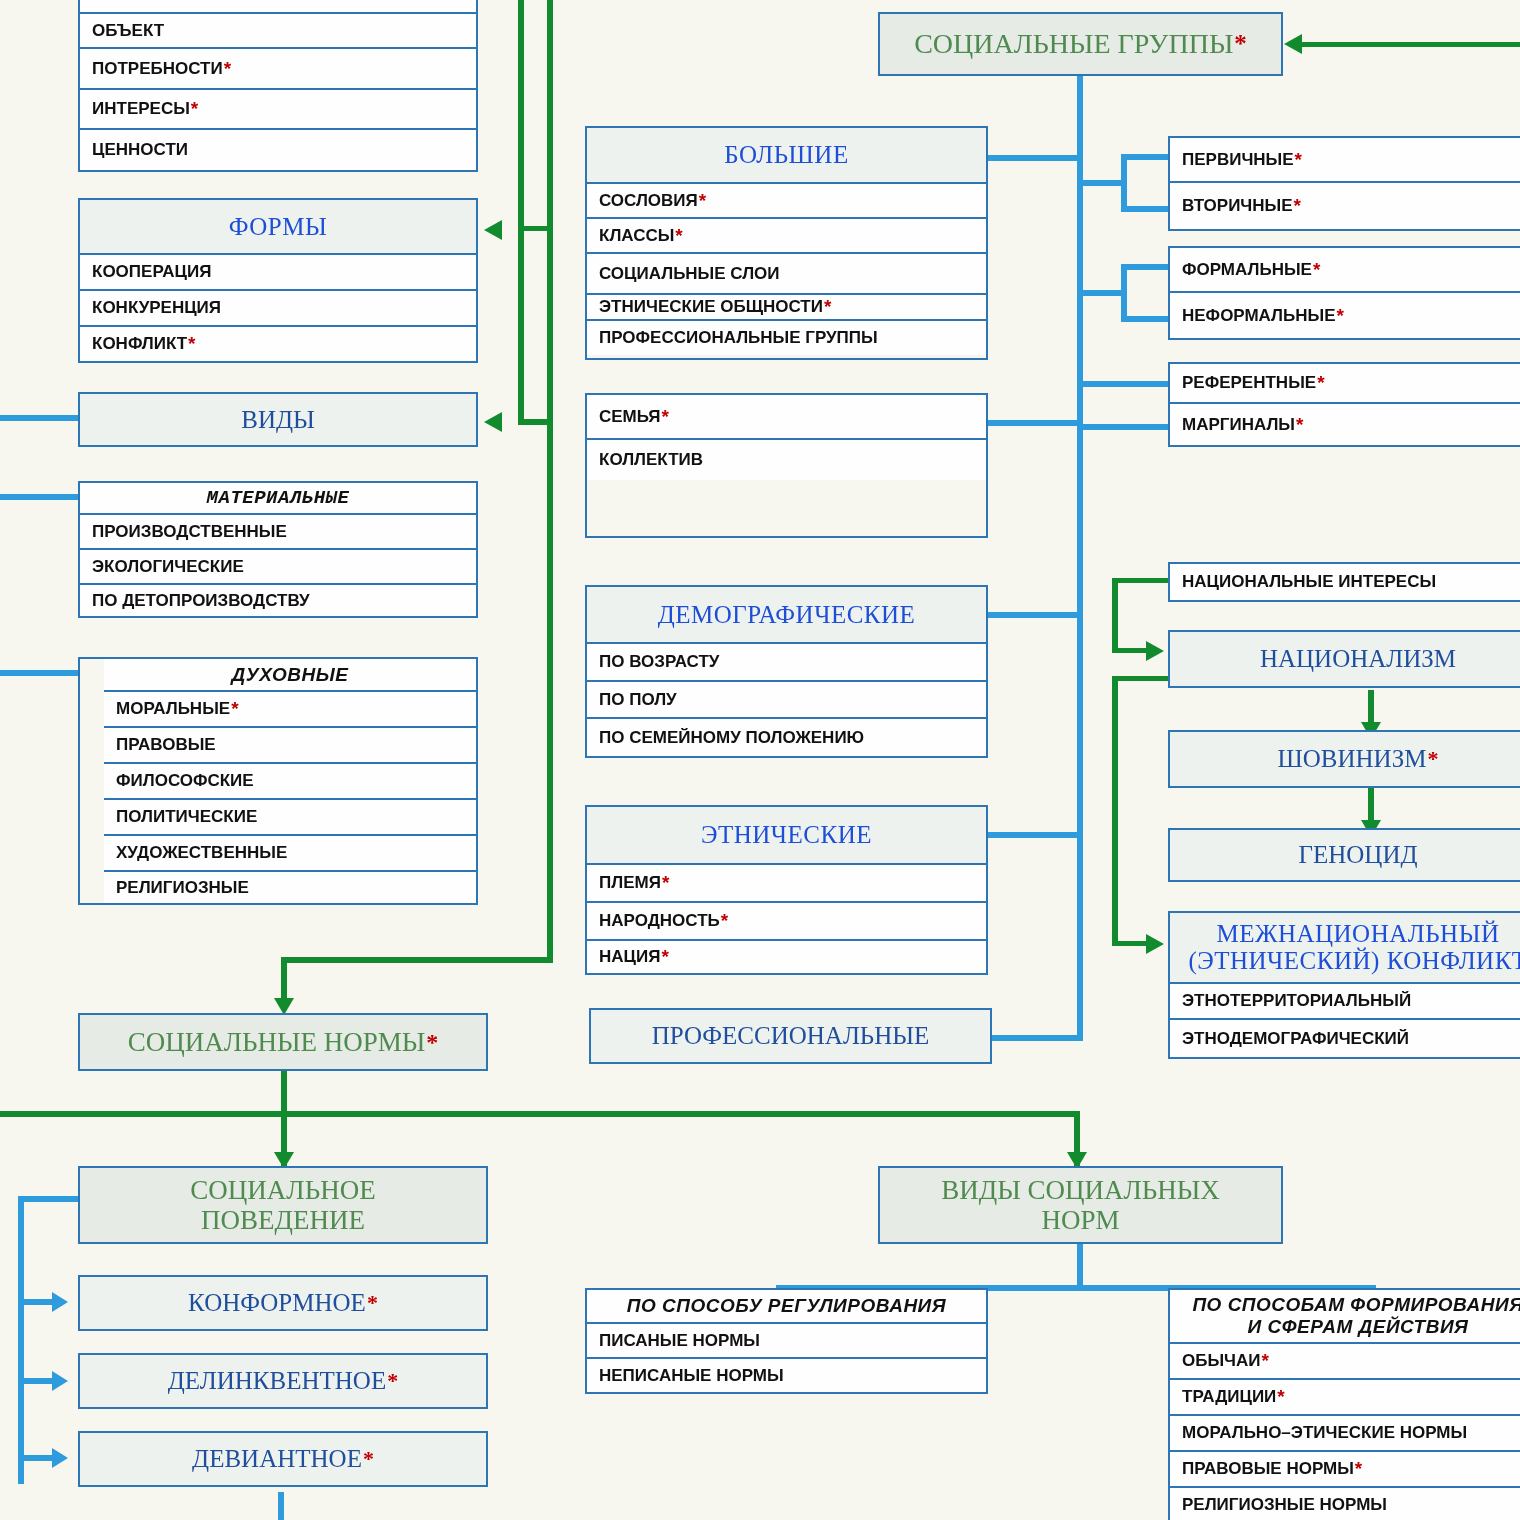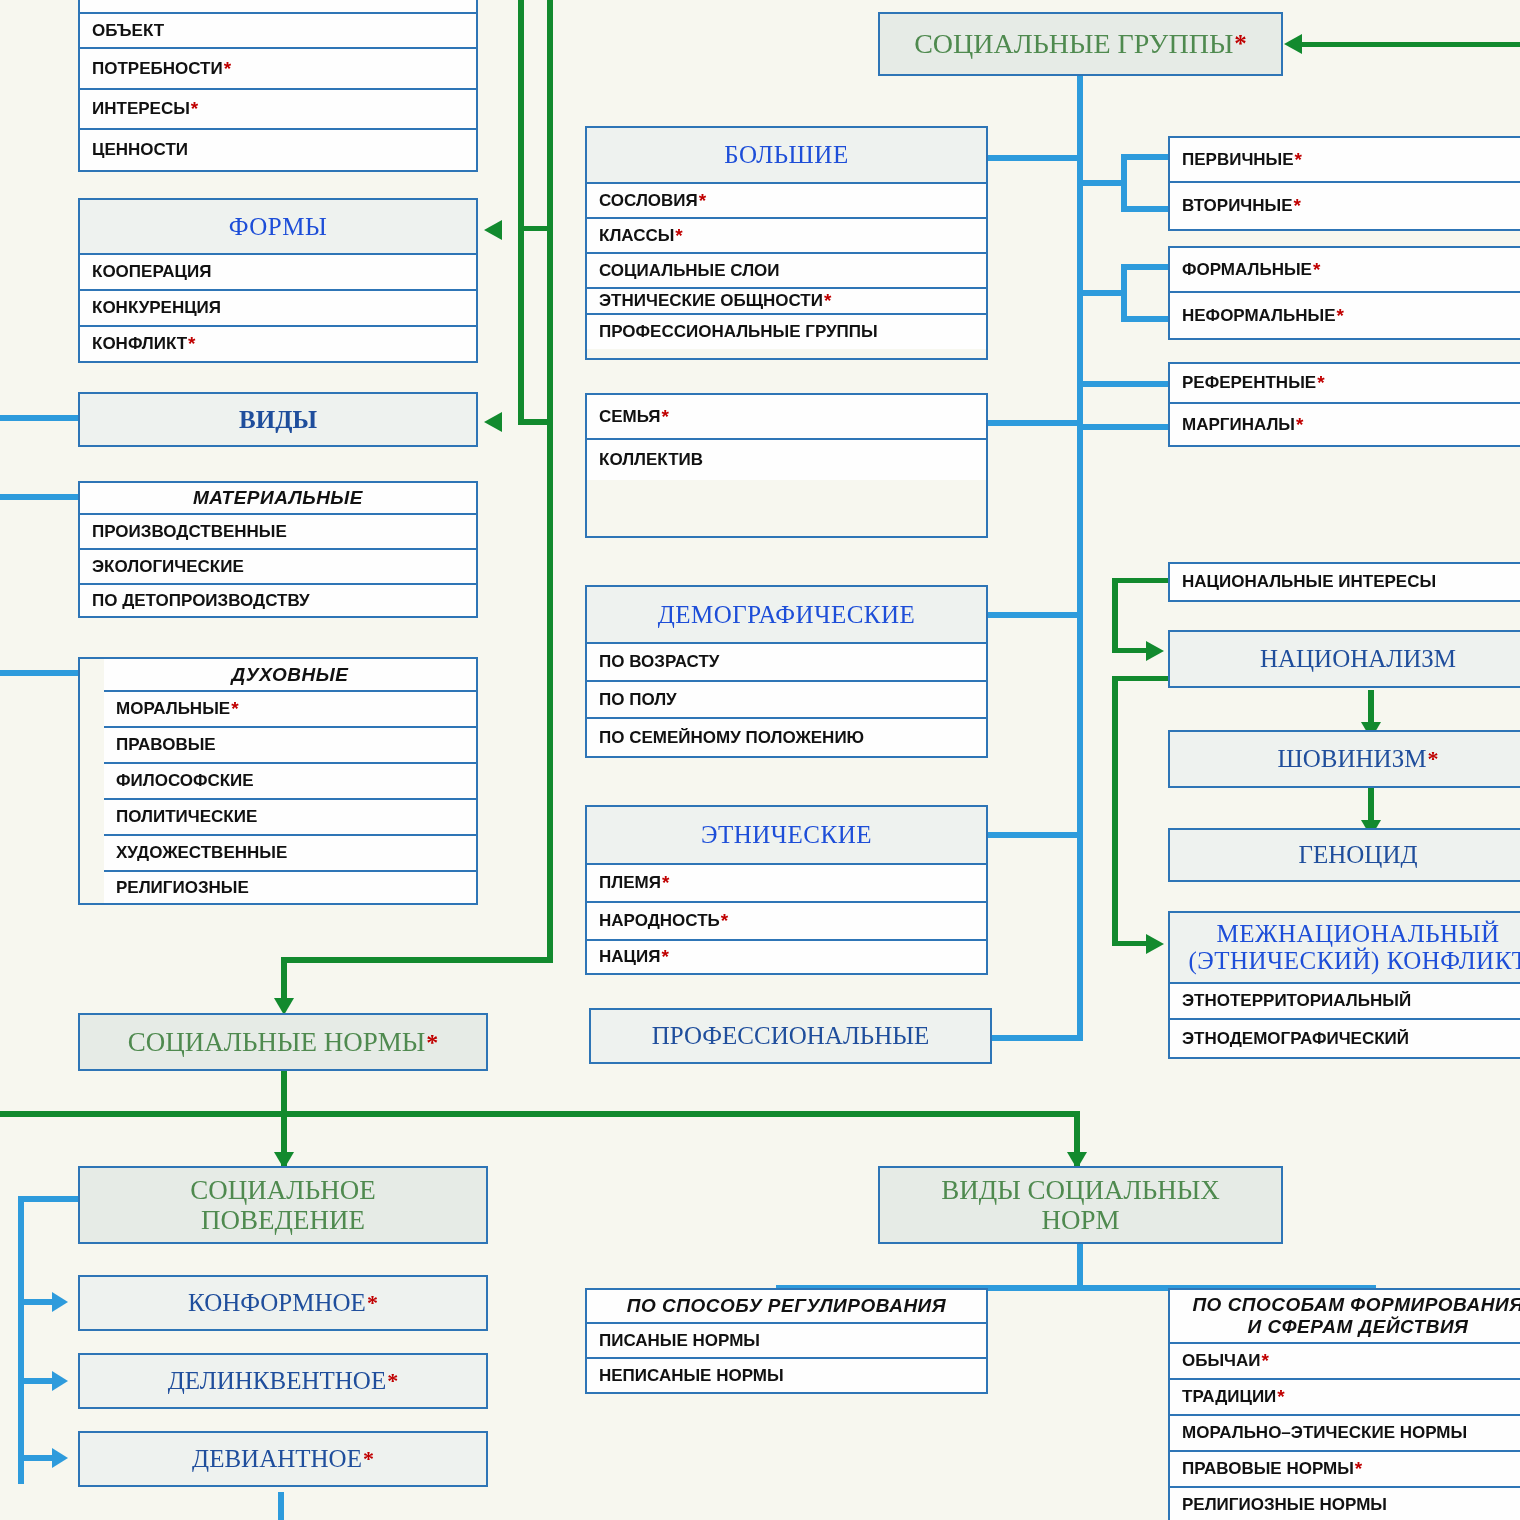--- a/index.html
+++ b/index.html
@@ -184,26 +184,26 @@
       </div>
     <div class="row" style="height:36px;">
         <span>КОНКУРЕНЦИЯ</span>
       </div>
     <div class="row last" style="height:34px;">
         <span>КОНФЛИКТ</span>
         <span class="star">*</span>
       </div>
   </div>
 
-  <div class="bbox" style="left:78px;top:392px;width:400px;height:55px;font-weight:bold;">
+  <div class="bbox" style="left:78px;top:392px;width:400px;height:55px;">
     <span>ВИДЫ</span>
   </div>
 
   <div class="grp" style="left:78px;top:481px;width:400px;height:137px;">
-    <div class="hdr hdr-italic" style="height:32px;">
+    <div class="hdr hdr-italic" style="height:32px;font-family:Liberation Mono, monospace;">
         <span>МАТЕРИАЛЬНЫЕ</span>
       </div>
     <div class="row" style="height:35px;">
         <span>ПРОИЗВОДСТВЕННЫЕ</span>
       </div>
     <div class="row" style="height:35px;">
         <span>ЭКОЛОГИЧЕСКИЕ</span>
       </div>
     <div class="row last" style="height:31px;">
         <span>ПО ДЕТОПРОИЗВОДСТВУ</span>
@@ -263,21 +263,21 @@
         <span>БОЛЬШИЕ</span>
       </div>
     <div class="row" style="height:35px;">
         <span>СОСЛОВИЯ</span>
         <span class="star">*</span>
       </div>
     <div class="row" style="height:35px;">
         <span>КЛАССЫ</span>
         <span class="star">*</span>
       </div>
-    <div class="row" style="height:35px;align-items:center;">
+    <div class="row" style="height:41px;align-items:center;">
         <span>СОЦИАЛЬНЫЕ СЛОИ</span>
       </div>
     <div class="row" style="height:26px;">
         <span>ЭТНИЧЕСКИЕ ОБЩНОСТИ</span>
         <span class="star">*</span>
       </div>
     <div class="row last" style="height:34px;">
         <span>ПРОФЕССИОНАЛЬНЫЕ ГРУППЫ</span>
       </div>
   </div>

